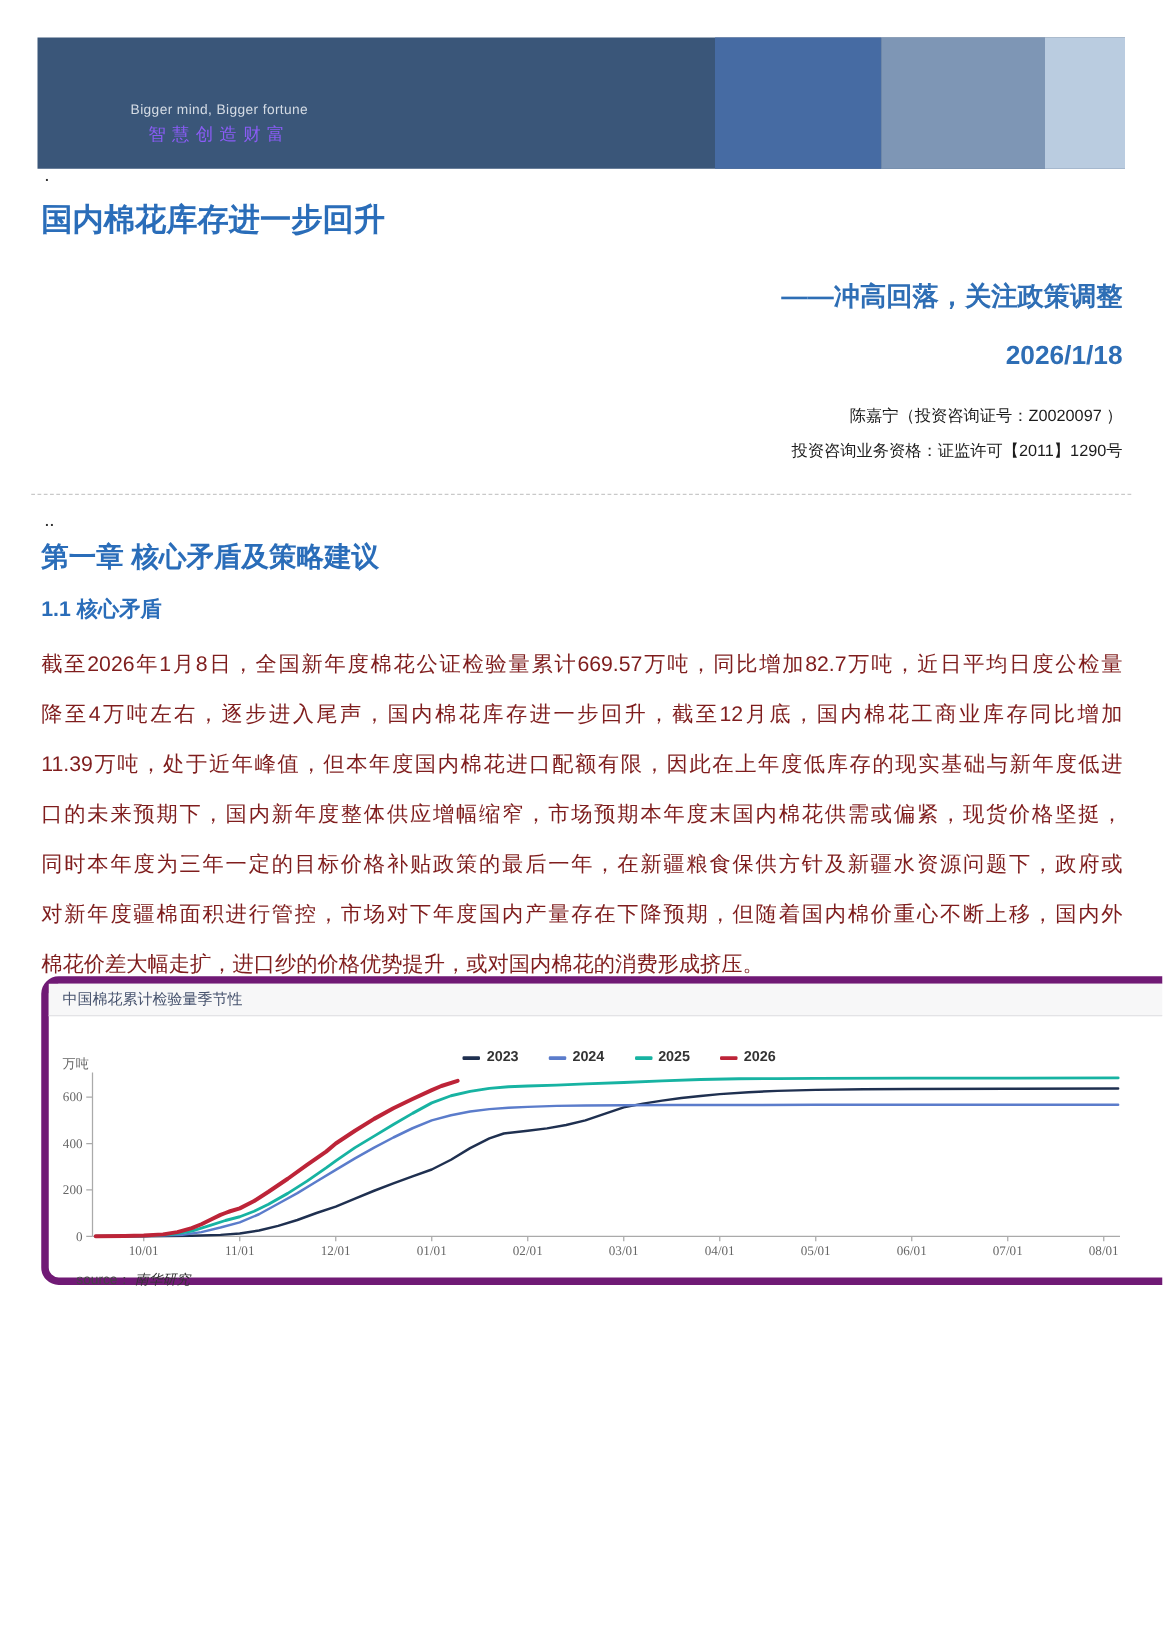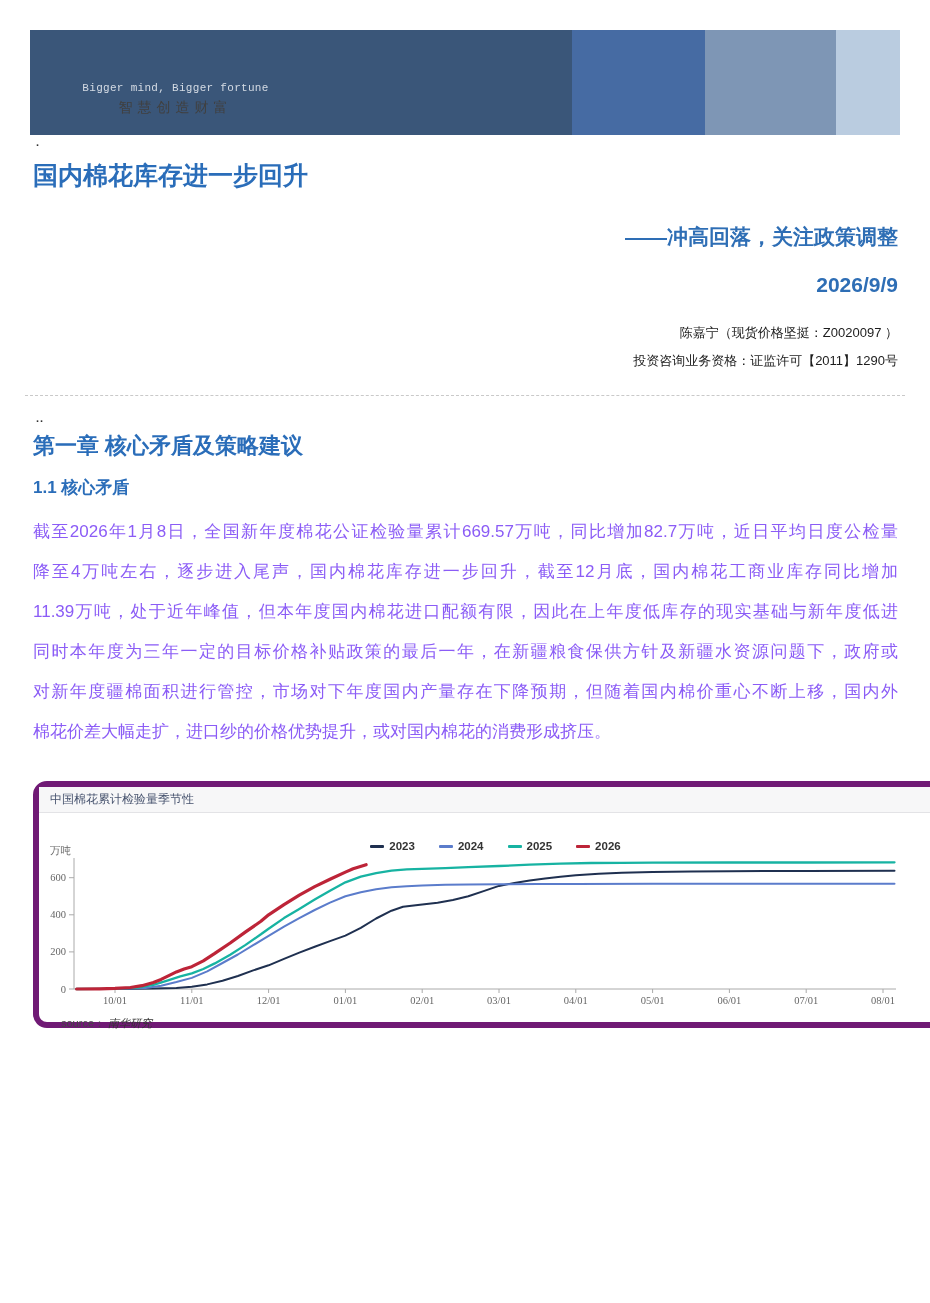--- a/index.html
+++ b/index.html
@@ -1,48 +1,48 @@
 <!DOCTYPE html>
 <html><head>
 <meta charset="utf-8">
 <style>
   html,body { margin:0; padding:0; background:#fff; }
   .page { position:relative; width:930px; height:1303px; background:#fff;
           font-family:"Liberation Sans", sans-serif; overflow:hidden; }
 
   
-  .banner { position:absolute; left:30px; top:30px; width:870px; height:105px;font-family:Liberation Mono, monospace; }
+  .banner { position:absolute; left:30px; top:30px; width:870px; height:105px; }
   .banner-base { position:absolute; inset:0; }
   .banner-block { position:absolute; top:0; height:100%; }
   #blk1 { left:542px; width:133px; }
   #blk2 { left:675px; width:131px; }
   #blk3 { left:806px; width:64px; }
   .slogan { position:absolute; left:38px; top:52px; width:215px; text-align:center; }
   .slogan-en { font-size:11px; color:#d4dbe4; letter-spacing:0.3px; }
-  .slogan-zh { font-size:14px; color:#404040; letter-spacing:5px; margin-top:5px; }
+  .slogan-zh { font-size:14px; color:#8b5cf6; letter-spacing:5px; margin-top:5px; }
   .logo { position:absolute; left:698px; top:30px; width:168px; height:50px; }
   .logo-icon { position:absolute; left:0; top:1px; }
   .brand { position:absolute; left:53px; top:-2px; white-space:nowrap; }
   .brand-zh { font-size:27px; font-weight:bold; color:#1a6cc0; line-height:32px; letter-spacing:1px; }
   .brand-en { font-size:9.5px; font-weight:bold; color:#1a6cc0; letter-spacing:1.6px; margin-top:1px; }
 
   
   .mark-top { position:absolute; left:36px; top:136px; font-size:11px; font-weight:bold; color:#333; }
   .doc-title { position:absolute; left:33px; top:159px; font-size:25px; font-weight:bold; color:#2a6db9; }
   .doc-subtitle { position:absolute; right:32px; top:223px; font-size:21px; font-weight:bold; color:#2e6eb5; }
   .doc-date { position:absolute; right:32px; top:273px; font-size:21px; font-weight:bold; color:#2e6eb5; }
   .analyst { position:absolute; right:32px; top:324px; font-size:13px; color:#1c1c1c; }
   .qualification { position:absolute; right:32px; top:352px; font-size:13px; color:#1c1c1c; }
   .divider { position:absolute; left:25px; top:395px; width:880px; height:0; border-top:1px dashed #c9c9c9; }
   .mark-section { position:absolute; left:36px; top:412px; font-size:11px; font-weight:bold; color:#333; letter-spacing:1px; }
 
   
   .h1 { position:absolute; left:33px; top:431px; font-size:22px; font-weight:bold; color:#2a6db9; }
   .h2 { position:absolute; left:33px; top:476px; font-size:17px; font-weight:bold; color:#2a6db9; }
-  .body-par { position:absolute; left:33px; top:512px; width:865px; font-size:17px; color:#8b5cf6; }
+  .body-par { position:absolute; left:33px; top:512px; width:865px; font-size:17px; color:#7f1d1d; }
   .par-line { height:40px; line-height:40px; text-align:justify; text-align-last:justify; white-space:normal; }
   .par-line.last { text-align-last:left; }
 
   
   .chart { position:absolute; left:33px; top:781px; width:915px; height:247px;
            border:6px solid #701a75; background:#fff; box-sizing:border-box; border-radius:14px; }
   .chart-header { height:25px; background:#f7f7f8; border-bottom:1px solid #e3e3e6;
                   line-height:25px; padding-left:11px; font-size:12px; color:#47536e; }
   .chart-legend { position:absolute; left:5px; top:53px; width:100%; display:flex;
                   justify-content:center; gap:24px; align-items:center; }
@@ -66,32 +66,33 @@
     <div class="banner-block" id="blk3" style="background: rgb(186, 204, 224);"></div>
     <div class="slogan">
       <div class="slogan-en">Bigger mind, Bigger fortune</div>
       <div class="slogan-zh">智慧创造财富</div>
     </div>
   </div>
 
   <div class="mark-top">.</div>
   <div class="doc-title">国内棉花库存进一步回升</div>
   <div class="doc-subtitle">——冲高回落，关注政策调整</div>
-  <div class="doc-date">2026/9/9</div>
-  <div class="analyst">陈嘉宁（现货价格坚挺：Z0020097 ）</div>
+  <div class="doc-date">2026/1/18</div>
+  <div class="analyst">陈嘉宁（投资咨询证号：Z0020097 ）</div>
   <div class="qualification">投资咨询业务资格：证监许可【2011】1290号</div>
   <div class="divider"></div>
   <div class="mark-section">..</div>
 
   <div class="h1">第一章 核心矛盾及策略建议</div>
   <div class="h2">1.1 核心矛盾</div>
   <div class="body-par" id="paragraph">
       <div class="par-line">截至2026年1月8日，全国新年度棉花公证检验量累计669.57万吨，同比增加82.7万吨，近日平均日度公检量</div>
       <div class="par-line">降至4万吨左右，逐步进入尾声，国内棉花库存进一步回升，截至12月底，国内棉花工商业库存同比增加</div>
       <div class="par-line">11.39万吨，处于近年峰值，但本年度国内棉花进口配额有限，因此在上年度低库存的现实基础与新年度低进</div>
+      <div class="par-line">口的未来预期下，国内新年度整体供应增幅缩窄，市场预期本年度末国内棉花供需或偏紧，现货价格坚挺，</div>
       <div class="par-line">同时本年度为三年一定的目标价格补贴政策的最后一年，在新疆粮食保供方针及新疆水资源问题下，政府或</div>
       <div class="par-line">对新年度疆棉面积进行管控，市场对下年度国内产量存在下降预期，但随着国内棉价重心不断上移，国内外</div>
       <div class="par-line last">棉花价差大幅走扩，进口纱的价格优势提升，或对国内棉花的消费形成挤压。</div>
     </div>
 
   <div class="chart">
     <div class="chart-header">中国棉花累计检验量季节性</div>
     <svg class="chart-svg" id="chart-svg" width="863" height="220" viewBox="0 0 863 220" style="top:25px;">
         <line x1="35" y1="46" x2="35" y2="177" stroke="#aaa" stroke-width="1"></line>
         <line x1="35" y1="177" x2="857" y2="177" stroke="#aaa" stroke-width="1"></line>

